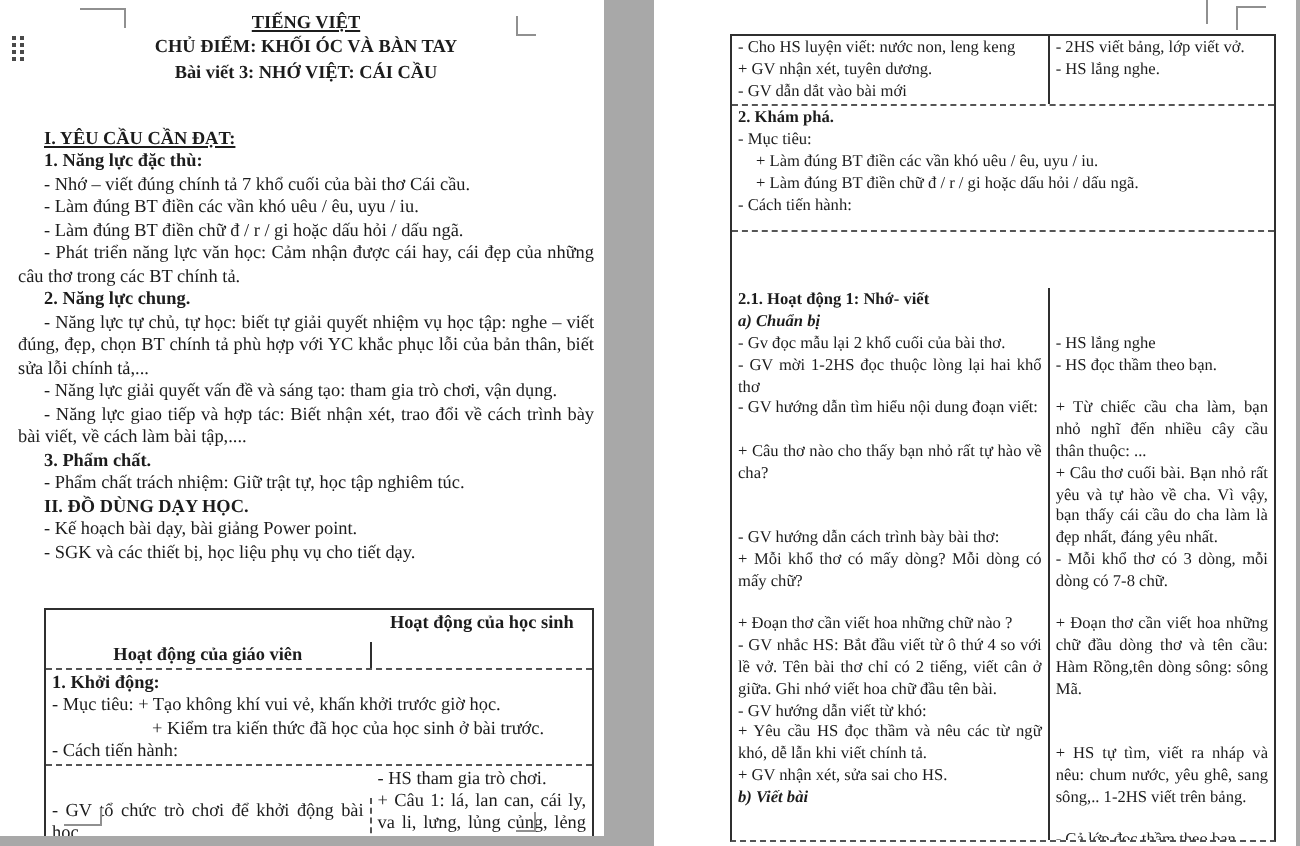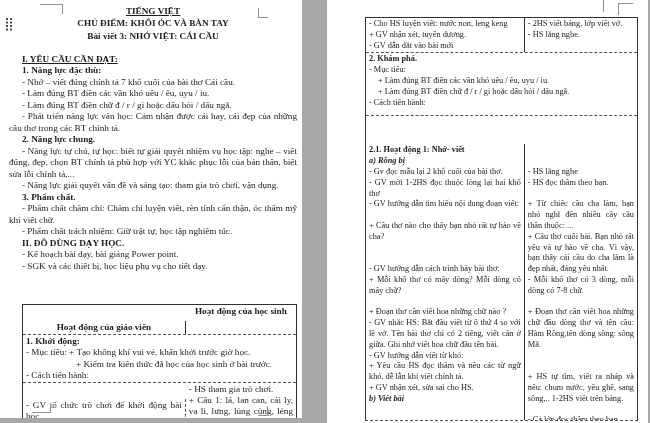--- a/index.html
+++ b/index.html
@@ -22,21 +22,21 @@
   .center{text-align:center;}
   .ind{text-indent:13px;}
   .ind2{padding-left:50px;text-indent:0;}
   .ind3{text-indent:9px;}
   .blank{min-height:11.5px;}
 
   .lp-content{
     position:absolute;left:9px;right:5px;top:5px;height:298px;overflow:hidden;
     font-size:9.2px;line-height:11.5px;
   }
-  .lp-title{}
+  .lp-title{margin-bottom:10px;}
   .lp-title .ln{line-height:12.4px;}
 
   
   .lp-table{
     position:absolute;left:22px;top:304px;width:275px;box-sizing:border-box;
     border:1px solid #2f2f2f;font-size:9.2px;line-height:11.2px;
   }
   .lp-table .ln{min-height:11.2px;}
   .t-row{display:flex;box-sizing:border-box;}
   .t-cell{box-sizing:border-box;padding:1px 3px;overflow:hidden;}
@@ -96,22 +96,22 @@
           <div class="ln blank">&nbsp;</div>
           <div class="ln b u ind">I. YÊU CẦU CẦN ĐẠT:</div>
           <div class="ln b ind">1. Năng lực đặc thù:</div>
           <div class="ln ind">- Nhớ – viết đúng chính tả 7 khổ cuối của bài thơ Cái cầu.</div>
           <div class="ln ind">- Làm đúng BT điền các vần khó uêu / êu, uyu / iu.</div>
           <div class="ln ind">- Làm đúng BT điền chữ đ / r / gi hoặc dấu hỏi / dấu ngã.</div>
           <div class="ln ind">- Phát triển năng lực văn học: Cảm nhận được cái hay, cái đẹp của những câu thơ trong các BT chính tả.</div>
           <div class="ln b ind">2. Năng lực chung.</div>
           <div class="ln ind">- Năng lực tự chủ, tự học: biết tự giải quyết nhiệm vụ học tập: nghe – viết đúng, đẹp, chọn BT chính tả phù hợp với YC khắc phục lỗi của bản thân, biết sửa lỗi chính tả,...</div>
           <div class="ln ind">- Năng lực giải quyết vấn đề và sáng tạo: tham gia trò chơi, vận dụng.</div>
+          <div class="ln ind">- Năng lực giao tiếp và hợp tác: Biết nhận xét, trao đổi về cách trình bày bài viết, về cách làm bài tập,....</div>
           <div class="ln b ind">3. Phẩm chất.</div>
-          <div class="ln ind">- Phẩm chất chăm chỉ: Chăm chỉ luyện viết, rèn tính cẩn thận, óc thẩm mỹ khi viết chữ.</div>
           <div class="ln ind">- Phẩm chất trách nhiệm: Giữ trật tự, học tập nghiêm túc.</div>
           <div class="ln b ind">II. ĐỒ DÙNG DẠY HỌC.</div>
           <div class="ln ind">- Kế hoạch bài dạy, bài giảng Power point.</div>
           <div class="ln ind">- SGK và các thiết bị, học liệu phụ vụ cho tiết dạy.</div>
         </div>
     </div>
 
     <div class="lp-table">
       <div class="t-row lp-hdr dash-b">
         <div class="t-cell lp-c1 solid-r">
@@ -158,21 +158,21 @@
       <div class="rp-merged dash-b">
           <div class="ln b">2. Khám phá.</div>
           <div class="ln ">- Mục tiêu:</div>
           <div class="ln ind3">+ Làm đúng BT điền các vần khó uêu / êu, uyu / iu.</div>
           <div class="ln ind3">+ Làm đúng BT điền chữ đ / r / gi hoặc dấu hỏi / dấu ngã.</div>
           <div class="ln ">- Cách tiến hành:</div>
         </div>
       <div class="t-row rp-row3">
         <div class="t-cell rp-c1 solid-r">
             <div class="ln b">2.1. Hoạt động 1: Nhớ- viết</div>
-            <div class="ln bi">a) Rồng bị</div>
+            <div class="ln bi">a) Chuẩn bị</div>
             <div class="ln ">- Gv đọc mẫu lại 2 khổ cuối của bài thơ.</div>
             <div class="ln ">- GV mời 1-2HS đọc thuộc lòng lại hai khổ thơ</div>
             <div class="ln ">- GV hướng dẫn tìm hiểu nội dung đoạn viết:</div>
             <div class="ln blank">&nbsp;</div>
             <div class="ln ">+ Câu thơ nào cho thấy bạn nhỏ rất tự hào về cha?</div>
             <div class="ln blank">&nbsp;</div>
             <div class="ln blank">&nbsp;</div>
             <div class="ln ">- GV hướng dẫn cách trình bày bài thơ:</div>
             <div class="ln ">+ Mỗi khổ thơ có mấy dòng? Mỗi dòng có mấy chữ?</div>
             <div class="ln blank">&nbsp;</div>

